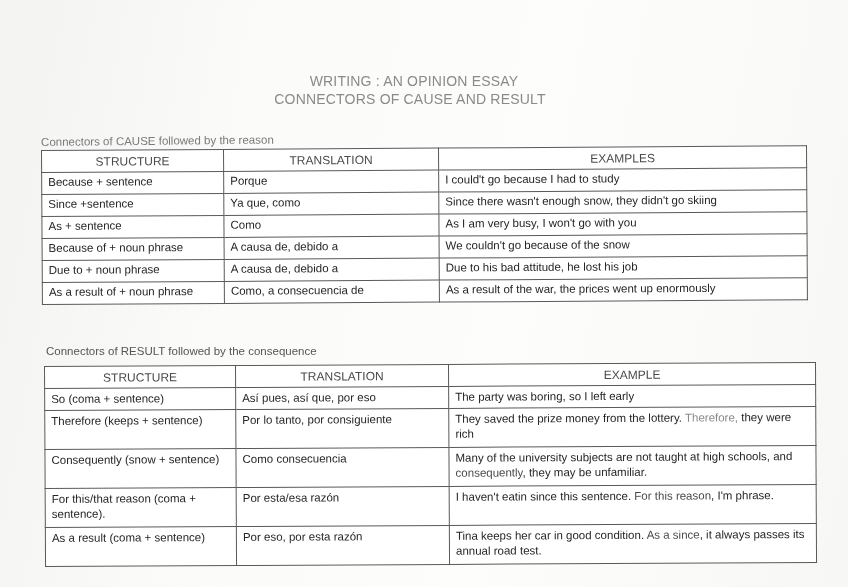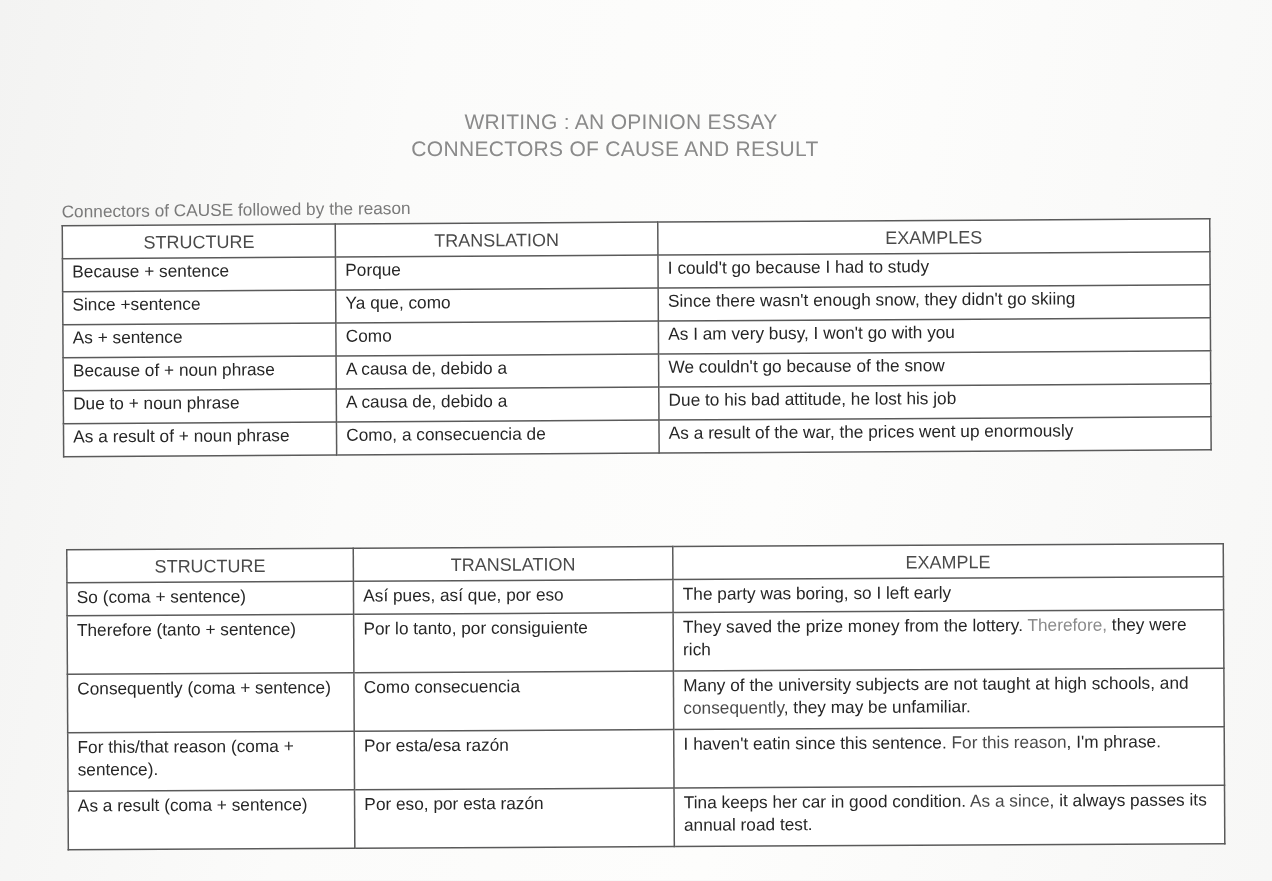--- a/index.html
+++ b/index.html
@@ -96,40 +96,41 @@
       <td>Due to his bad attitude, he lost his job</td>
     </tr>
     <tr>
       <td>As a result of + noun phrase</td>
       <td>Como, a consecuencia de</td>
       <td>As a result of the war, the prices went up enormously</td>
     </tr>
   </tbody>
     </table>
 
+  <div class="section-caption cap2">Connectors of RESULT followed by the consequence</div>
 
   <table id="result-table">
     <tbody>
         <tr>
       <th class="c1">STRUCTURE</th>
       <th class="c2">TRANSLATION</th>
       <th>EXAMPLE</th>
     </tr>
     <tr class="r1">
       <td>So (coma + sentence)</td>
       <td>Así pues, así que, por eso</td>
       <td><span>The party was boring, so I left early</span><span class="bold"></span><span></span></td>
     </tr>
     <tr class="r2">
-      <td>Therefore (tanto + sentence)</td>
+      <td>Therefore (keeps + sentence)</td>
       <td>Por lo tanto, por consiguiente</td>
       <td><span>They saved the prize money from the lottery. </span><span class="faint">Therefore,</span><span> they were rich</span></td>
     </tr>
     <tr class="r3">
-      <td>Consequently (coma + sentence)</td>
+      <td>Consequently (snow + sentence)</td>
       <td>Como consecuencia</td>
       <td><span>Many of the university subjects are not taught at high schools, and </span><span class="bold">consequently</span><span>, they may be unfamiliar.</span></td>
     </tr>
     <tr class="r4">
       <td>For this/that reason (coma + sentence).</td>
       <td>Por esta/esa razón</td>
       <td><span>I haven't eatin since this sentence. </span><span class="bold">For this reason</span><span>, I'm phrase.</span></td>
     </tr>
     <tr class="r5">
       <td>As a result (coma + sentence)</td>

